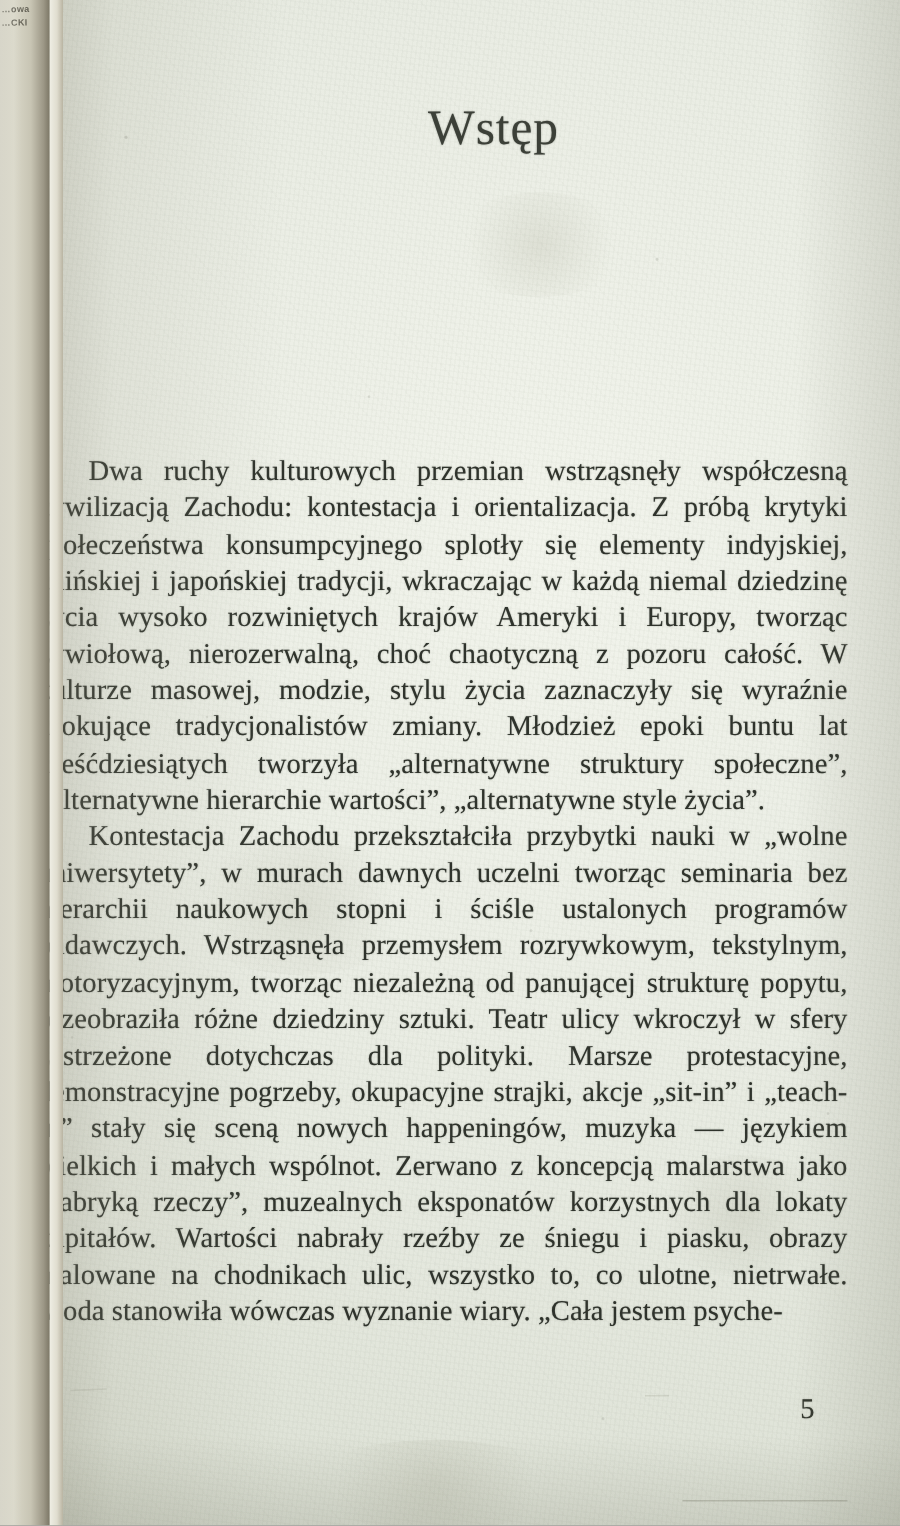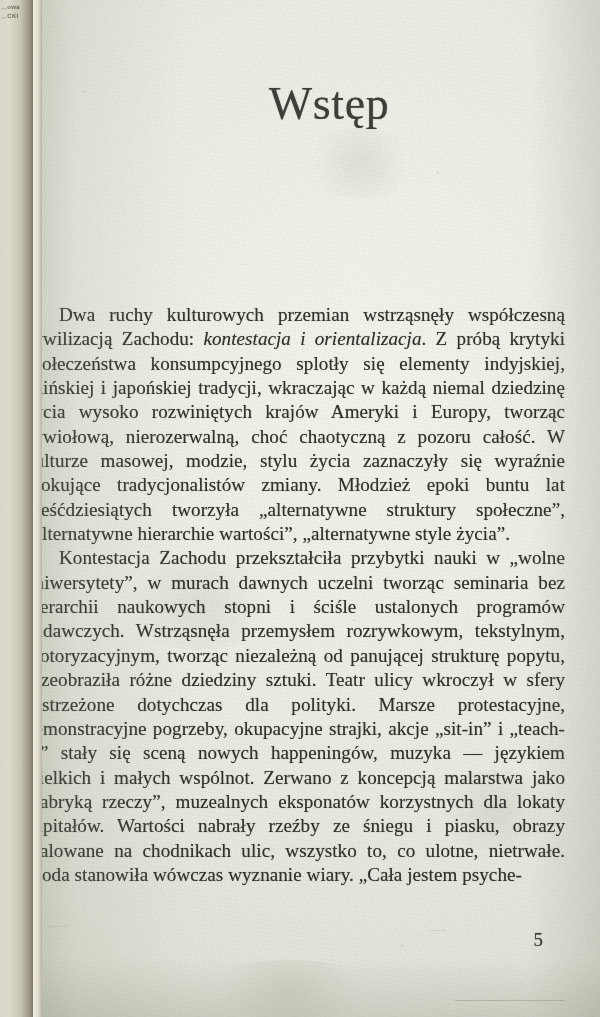--- a/index.html
+++ b/index.html
@@ -124,21 +124,21 @@
     background: linear-gradient(to right, #efeee4 0%, #e0ddcf 55%, #b9b4a2 100%);
   }
 
   
   .page-title {
     position: absolute;
     left: 0; right: 0;
     top: 46px;
     text-align: center;
     padding-left: 14px;
-    font-size: 46px;
+    font-size: 33px;
     font-weight: 400;
     letter-spacing: .6px;
     color: #3c4038;
     text-shadow: 0 0 1.1px rgba(60,64,56,.55);
     margin-left: 44px;
   }
 
   .textblock {
     position: absolute;
     left: 25px;
@@ -152,21 +152,21 @@
     letter-spacing: .05px;
     text-shadow: 0 0 .9px rgba(47,51,44,.5);
   }
 
   .textblock p {
     margin: 0;
     text-indent: 34px;
     hyphens: manual;
   }
 
-  .textblock p .it { font-style: italic; }
+  .textblock p .it { }
 
   .page-number {
     position: absolute;
     right: 57px;
     top: 929px;
     font-size: 19px;
     color: #34382f;
     text-shadow: 0 0 .9px rgba(52,56,47,.5);
   }
 

